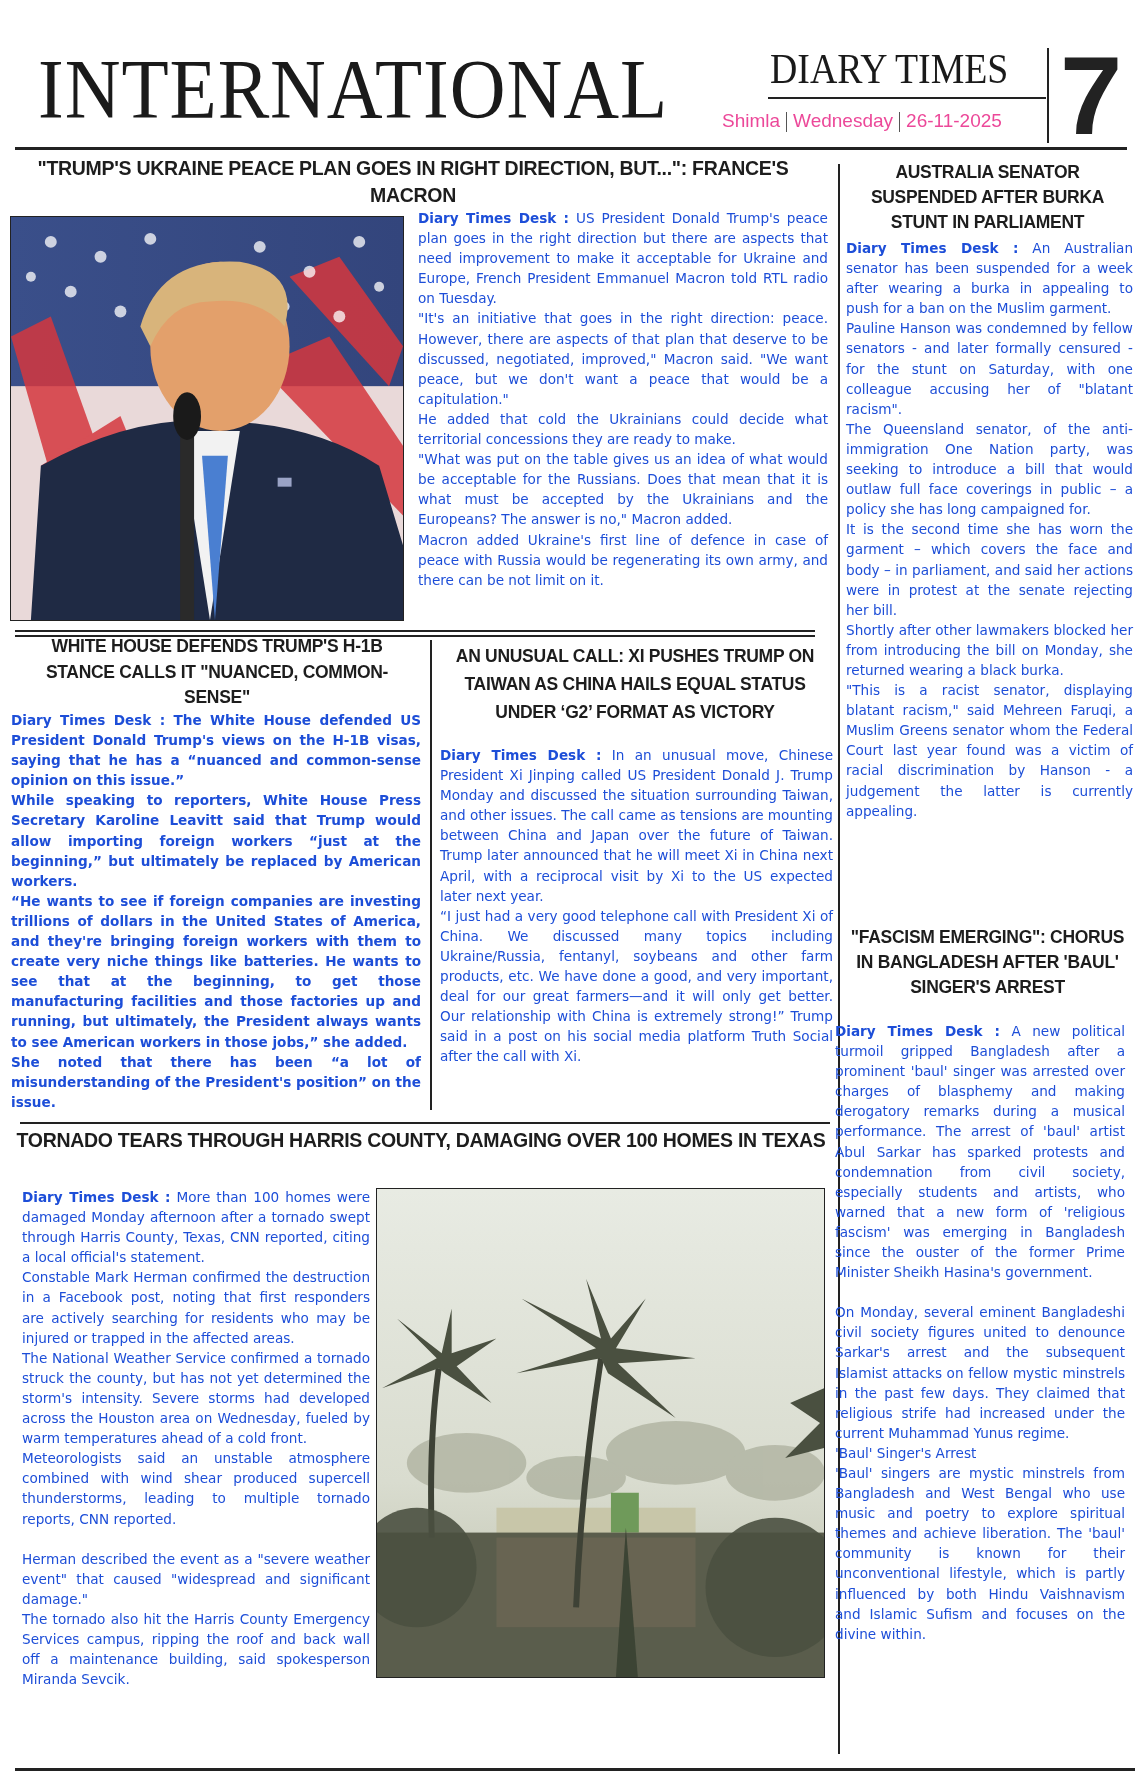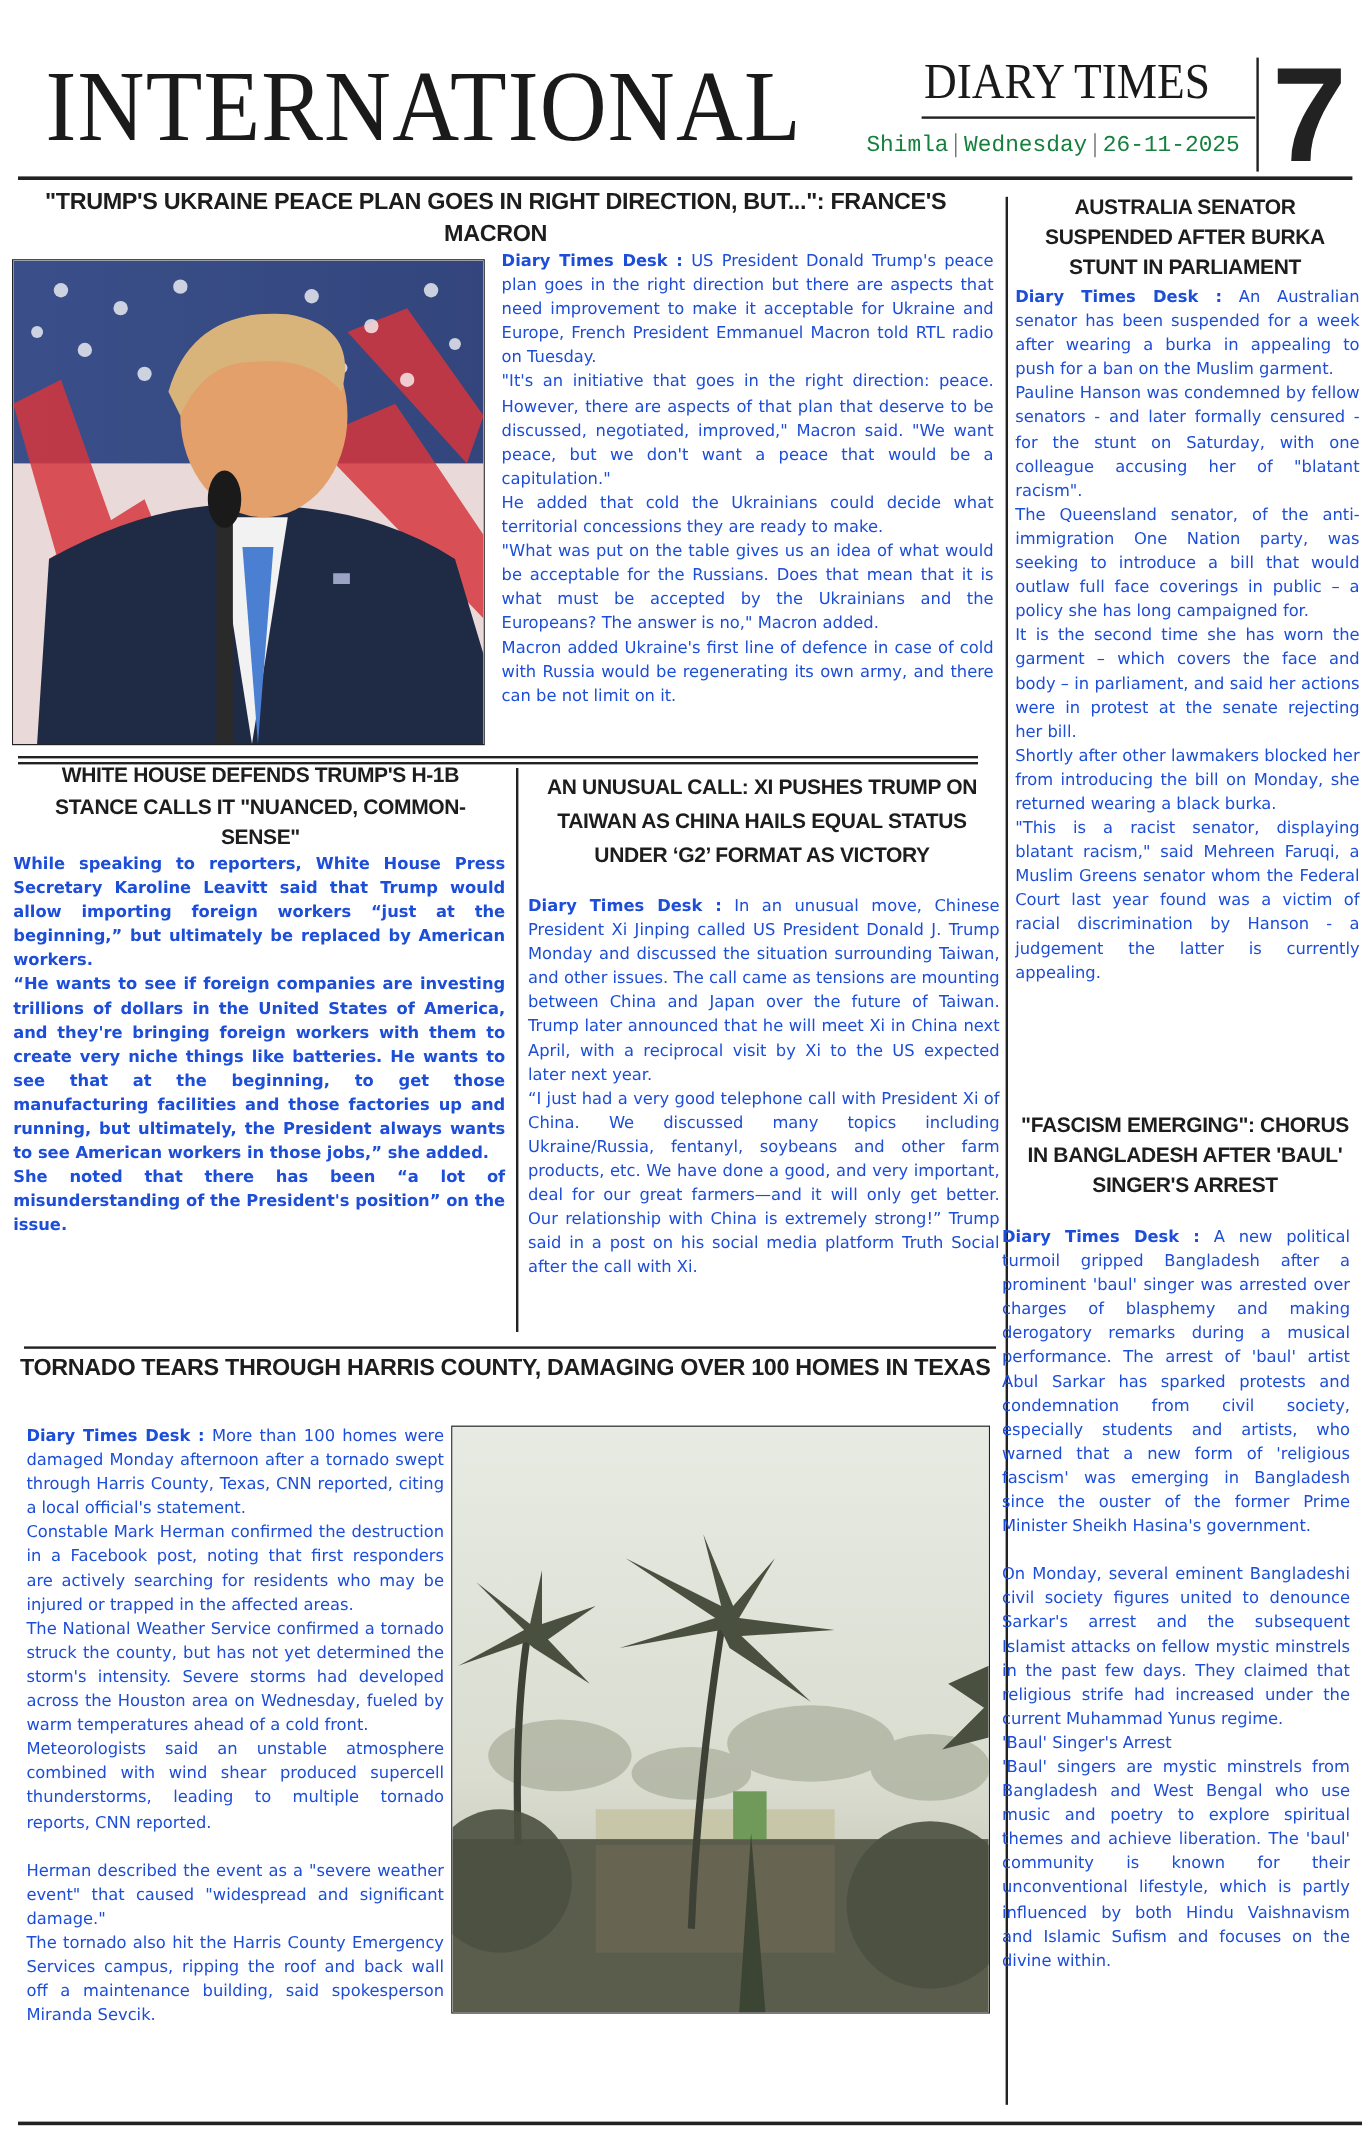--- a/index.html
+++ b/index.html
@@ -12,21 +12,21 @@
     transform: scaleX(0.92); transform-origin: left top; line-height: 1; color: #1a1a1a;
   }
   .brand {
     position: absolute; left: 770px; top: 48px;
     font-family: "Liberation Serif", serif; font-size: 42px; line-height: 1; color: #1a1a1a;
     transform: scaleX(0.9); transform-origin: left top;
   }
   .brand-rule { position: absolute; left: 768px; top: 97px; width: 278px; height: 2px; background: #222; }
   .dateline {
     position: absolute; left: 722px; top: 110px;
-    font-family: Liberation Mono, monospace; font-size: 19px; color: #15803d; white-space: nowrap;
+    font-family: Liberation Sans, sans-serif; font-size: 19px; color: #ec4899; white-space: nowrap;
   }
   .dateline .sep { display: inline-block; width: 1px; height: 20px; background: #555; margin: 0 6px; vertical-align: middle; }
   .page-vrule { position: absolute; left: 1047px; top: 48px; width: 2px; height: 95px; background: #222; }
   .page-number {
     position: absolute; left: 1060px; top: 40px;
     font-family: "Liberation Sans", sans-serif; font-weight: bold; font-size: 112px; line-height: 1; color: #222;
   }
   .top-rule { position: absolute; left: 15px; top: 147px; width: 1112px; height: 3px; background: #222; }
 
   .headline {
@@ -127,21 +127,21 @@
       <rect x="170" y="200" width="14" height="205" fill="#2a2a2a"></rect>
       <ellipse cx="177" cy="200" rx="14" ry="24" fill="#1a1a1a"></ellipse>
       <rect x="268" y="262" width="14" height="9" fill="#9aa3c6"></rect>
     </svg>
   </div>
   <div class="body-text s1-text">
     <p><span class="lead">Diary Times Desk :</span> <span>US President Donald Trump's peace plan goes in the right direction but there are aspects that need improvement to make it acceptable for Ukraine and Europe, French President Emmanuel Macron told RTL radio on Tuesday.</span></p>
     <p>"It's an initiative that goes in the right direction: peace. However, there are aspects of that plan that deserve to be discussed, negotiated, improved," Macron said. "We want peace, but we don't want a peace that would be a capitulation."</p>
     <p>He added that cold the Ukrainians could decide what territorial concessions they are ready to make.</p>
     <p>"What was put on the table gives us an idea of what would be acceptable for the Russians. Does that mean that it is what must be accepted by the Ukrainians and the Europeans? The answer is no," Macron added.</p>
-    <p>Macron added Ukraine's first line of defence in case of cold with Russia would be regenerating its own army, and there can be not limit on it.</p>
+    <p>Macron added Ukraine's first line of defence in case of peace with Russia would be regenerating its own army, and there can be not limit on it.</p>
   </div>
 </article>
 
 <div class="col-vrule right-vrule"></div>
 
 <article>
   <h2 class="headline r1-head">AUSTRALIA SENATOR SUSPENDED AFTER BURKA STUNT IN PARLIAMENT</h2>
   <div class="body-text r1-text">
     <p><span class="lead">Diary Times Desk :</span> <span>An Australian senator has been suspended for a week after wearing a burka in appealing to push for a ban on the Muslim garment.</span></p>
     <p>Pauline Hanson was condemned by fellow senators - and later formally censured - for the stunt on Saturday, with one colleague accusing her of "blatant racism".</p>
@@ -162,20 +162,21 @@
     <p>'Baul' singers are mystic minstrels from Bangladesh and West Bengal who use music and poetry to explore spiritual themes and achieve liberation. The 'baul' community is known for their unconventional lifestyle, which is partly influenced by both Hindu Vaishnavism and Islamic Sufism and focuses on the divine within.</p>
   </div>
 </article>
 
 <div class="hrule mid-rule-a"></div>
 <div class="hrule mid-rule-b"></div>
 
 <article>
   <h2 class="headline s2-head">WHITE HOUSE DEFENDS TRUMP'S H-1B STANCE CALLS IT "NUANCED, COMMON-SENSE"</h2>
   <div class="body-text bold-body s2-text">
+    <p><span class="lead">Diary Times Desk :</span> <span>The White House defended US President Donald Trump's views on the H-1B visas, saying that he has a “nuanced and common-sense opinion on this issue.”</span></p>
     <p>While speaking to reporters, White House Press Secretary Karoline Leavitt said that Trump would allow importing foreign workers “just at the beginning,” but ultimately be replaced by American workers.</p>
     <p>“He wants to see if foreign companies are investing trillions of dollars in the United States of America, and they're bringing foreign workers with them to create very niche things like batteries. He wants to see that at the beginning, to get those manufacturing facilities and those factories up and running, but ultimately, the President always wants to see American workers in those jobs,” she added.</p>
     <p>She noted that there has been “a lot of misunderstanding of the President's position” on the issue.</p>
   </div>
 </article>
 
 <div class="col-vrule mid-vrule"></div>
 
 <article>
   <h2 class="headline s3-head">AN UNUSUAL CALL: XI PUSHES TRUMP ON TAIWAN AS CHINA HAILS EQUAL STATUS UNDER ‘G2’ FORMAT AS VICTORY</h2>

